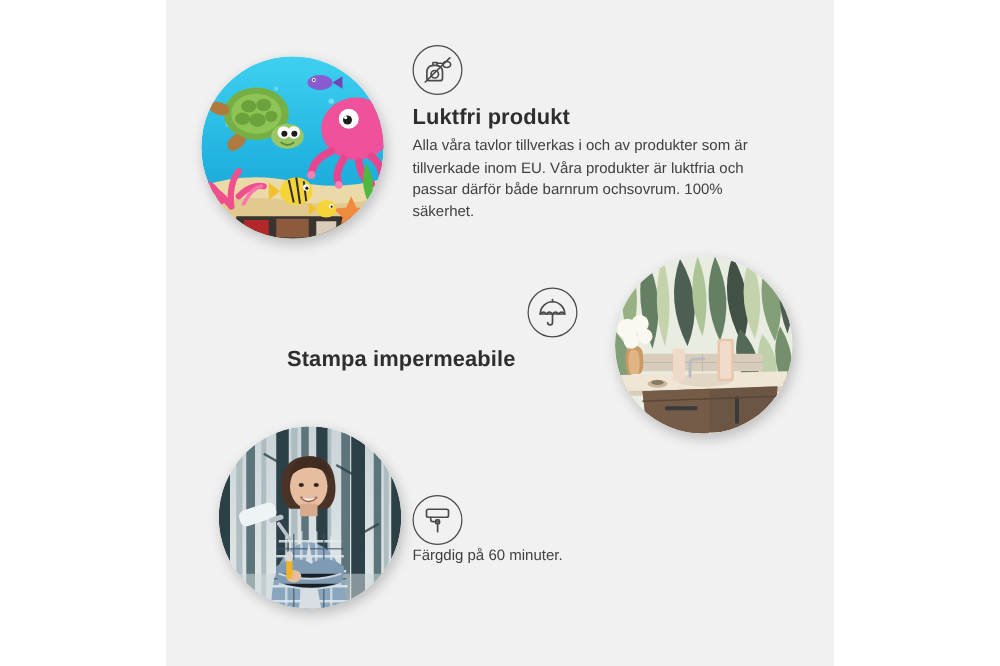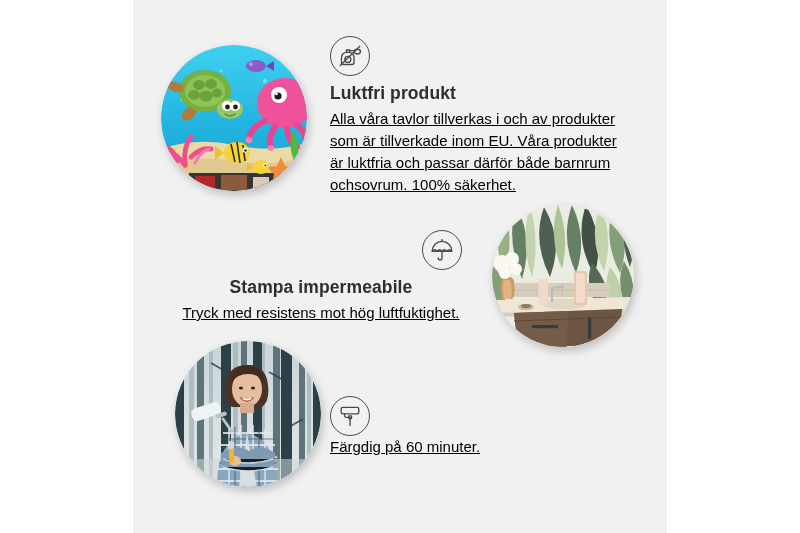--- a/index.html
+++ b/index.html
@@ -24,23 +24,22 @@
     width:40px;height:40px;border-radius:50%;
     border:1.6px solid #4a4a4a;
     display:flex;align-items:center;justify-content:center;
     box-sizing:border-box;
   }
   .f-title{
     font-size:17.5px;font-weight:700;color:#2e2e2e;
     letter-spacing:.1px;margin:7px 0 4px 0;line-height:1.2;
   }
   .f-body{
-    font-size:15px;color:#000000;line-height:1.47;
+    font-size:12px;color:#404040;line-height:1.47;
     margin:0;
-    text-decoration:underline;
   }
   .feature.align-right{text-align:center;}
   .feature.align-left{text-align:left;}
 
   
   .photo{
     position:absolute;border-radius:50%;overflow:hidden;
     box-shadow:2px 4px 10px rgba(0,0,0,.22);
   }
   .photo svg{display:block;width:100%;height:100%;}
@@ -254,21 +253,20 @@
       <div class="icon-circle">
         <svg width="24" height="24" viewBox="0 0 24 24" fill="none" stroke="#4a4a4a" stroke-width="1.35" stroke-linecap="round" stroke-linejoin="round">
           <path d="M2.2 13.2 a9.8 9.8 0 0 1 19.6 0 z"></path>
           <path d="M2.2 13.2 q2.4 -3 4.9 0 q2.45 -3 4.9 0 q2.45 -3 4.9 0 q2.45 -3 4.9 0"></path>
           <path d="M12 13.2 V20 a1.9 1.9 0 0 1-3.8 0"></path>
           <path d="M12 3.4 V1.6"></path>
         </svg>
       </div>
     </div>
     <div class="f-title">Stampa impermeabile</div>
-    <p class="f-body">Tryck med resistens mot hög luftfuktighet.</p>
   </div>
 
   <div class="photo" id="photo-painter">
     <svg viewBox="0 0 146 146" xmlns="http://www.w3.org/2000/svg">
       <defs>
         <clipPath id="paintClip">
             <circle cx="73" cy="73" r="73"></circle>
           </clipPath>
         <linearGradient id="skyG" x1="0" y1="0" x2="0" y2="1">
           <stop offset="0" stop-color="#c9d4d8"></stop>

